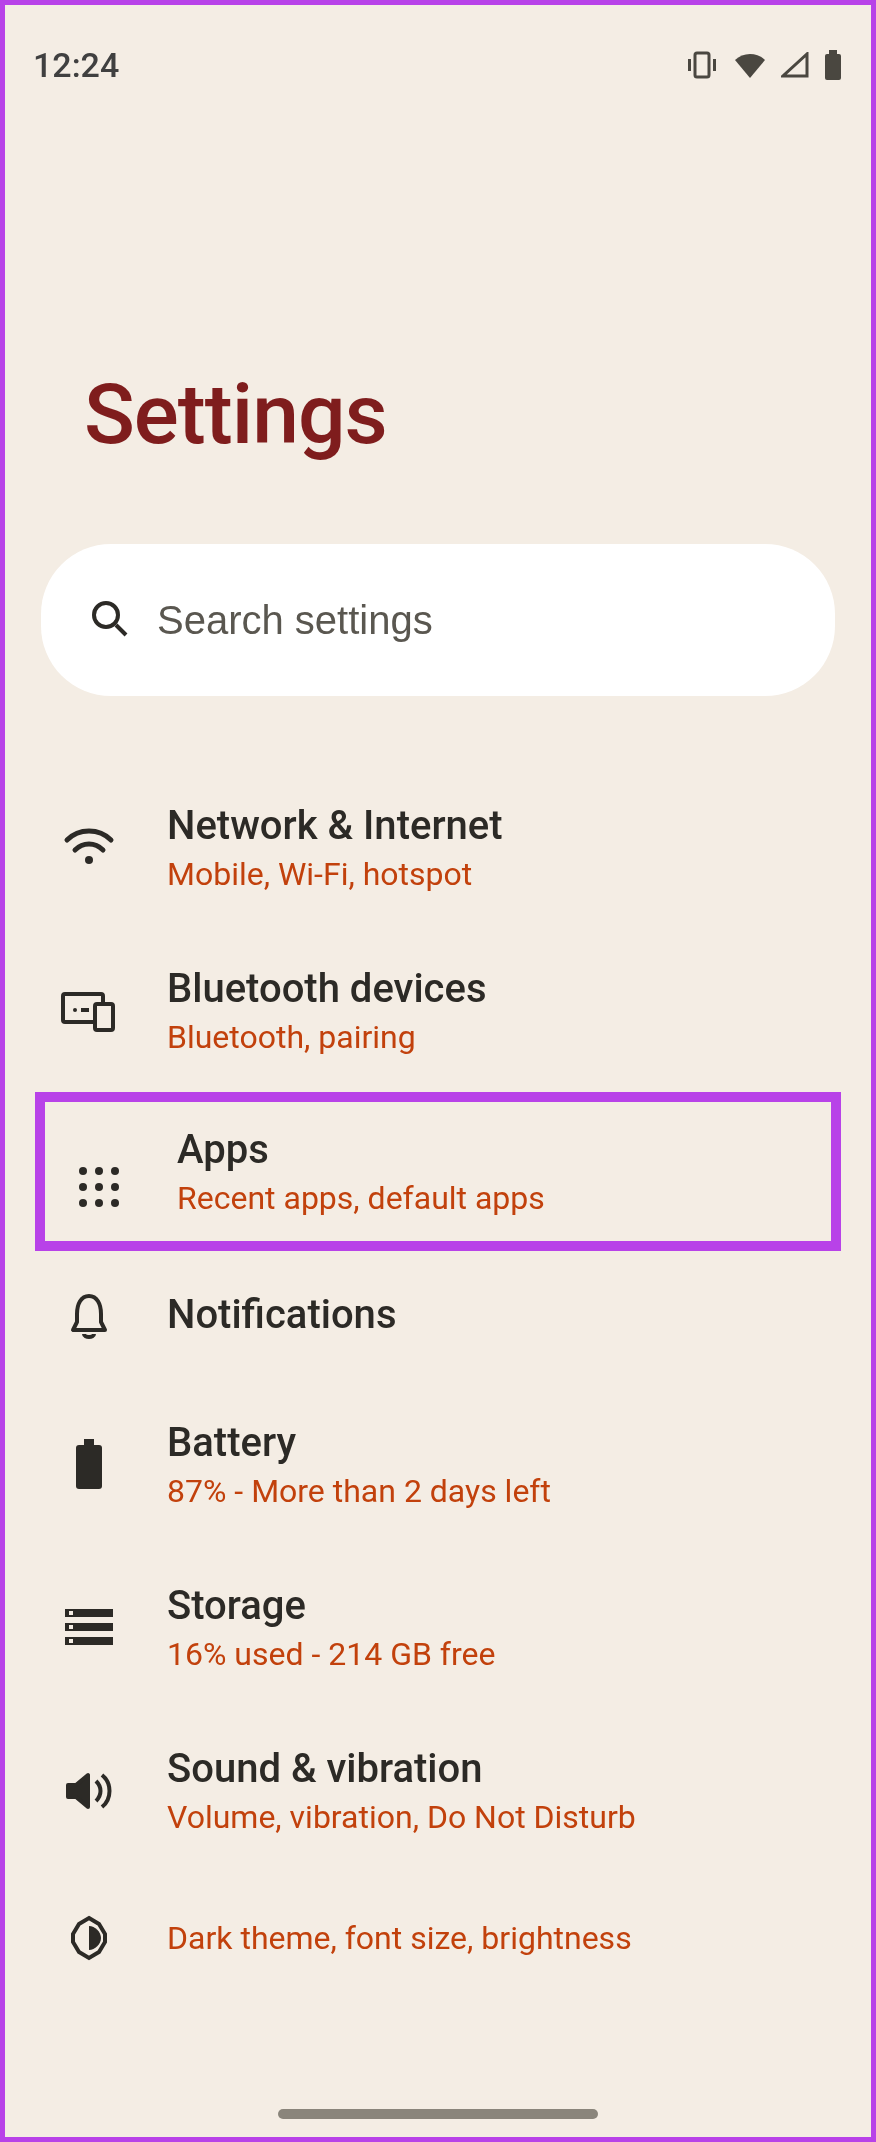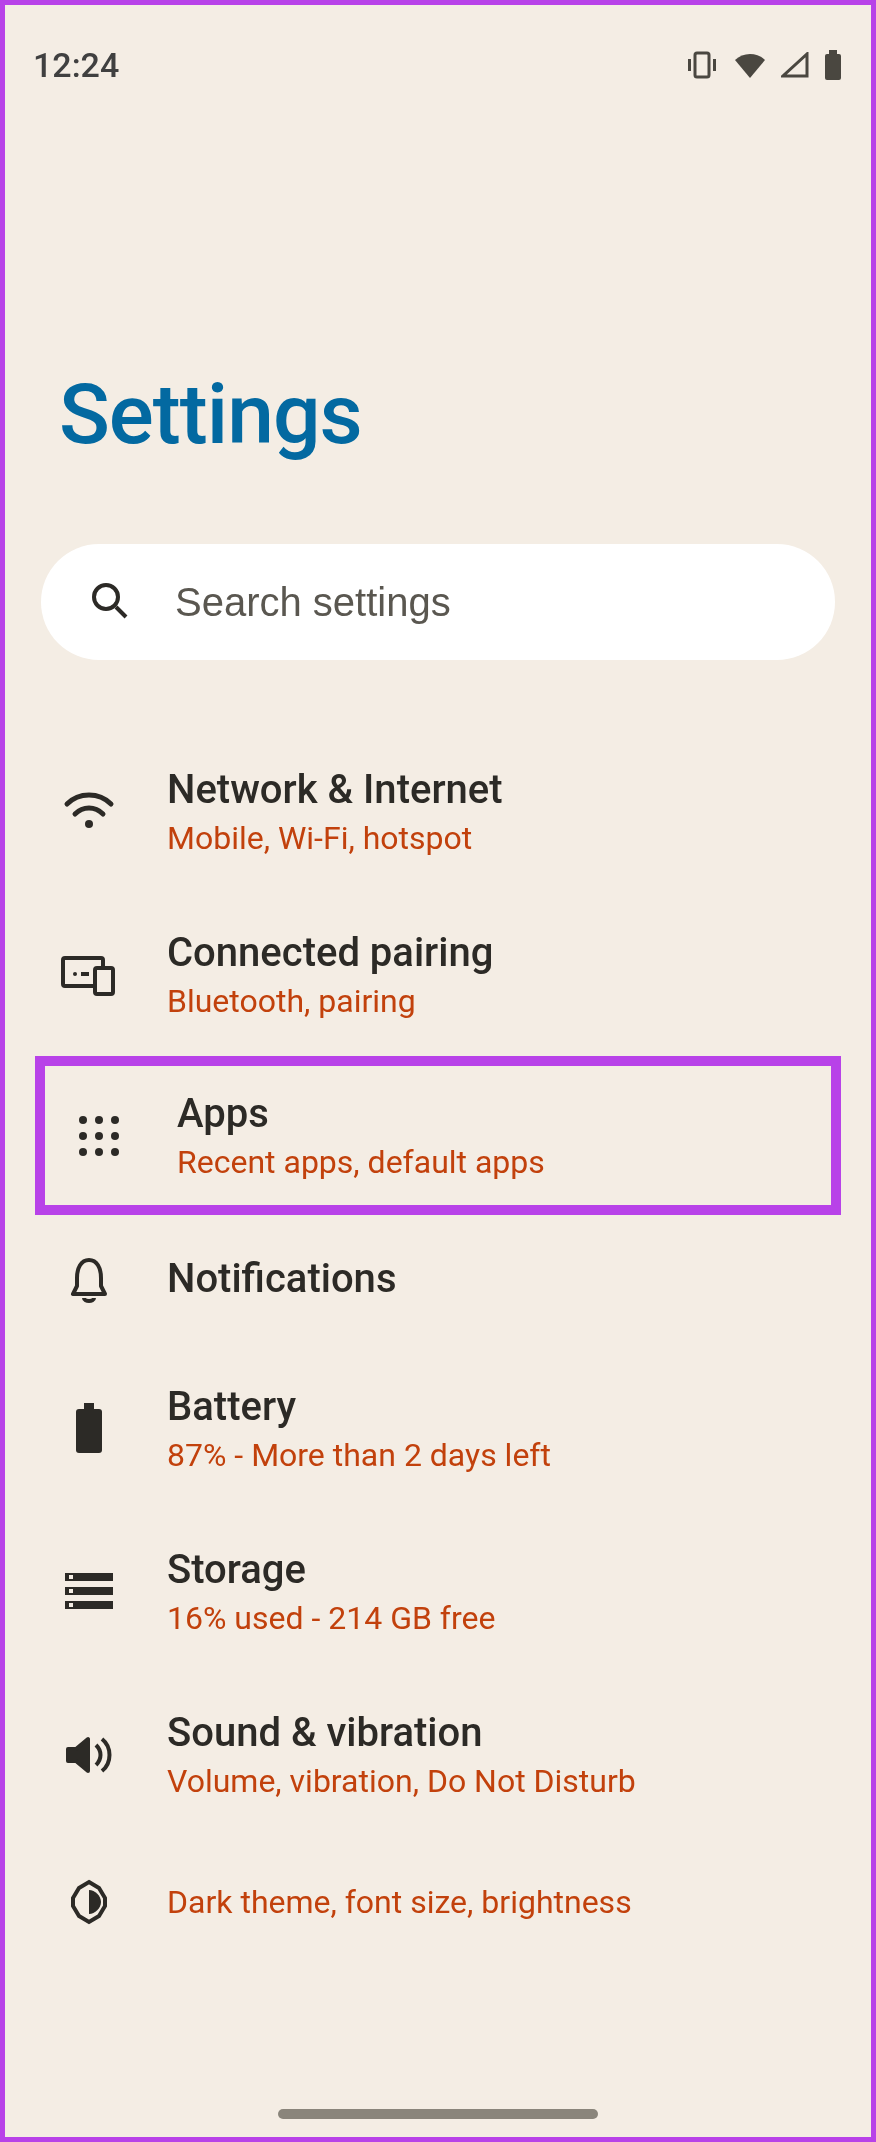--- a/index.html
+++ b/index.html
@@ -30,35 +30,36 @@
     display: flex;
     align-items: center;
     gap: 14px;
   }
   .status-icons svg { display: block; }
 
   
   .page-title {
     font-size: 84px;
     font-weight: 500;
-    color: #0369a1;
+    color: #7f1d1d;
     padding: 260px 0 0 54px;
     letter-spacing: -1px;
+    margin-left: 25px;
   }
 
   
   .search-bar {
     margin: 80px 36px 30px 36px;
     background: #ffffff;
     border-radius: 70px;
-    height: 116px;
+    height: 152px;
     display: flex;
     align-items: center;
     padding: 0 48px;
-    gap: 46px;
+    gap: 28px;
   }
   .search-bar input {
     border: none;
     outline: none;
     background: transparent;
     font-size: 40px;
     color: #2c2a26;
     flex: 1;
   }
   .search-bar input::placeholder { color: #5a5750; }
@@ -71,20 +72,21 @@
     padding: 36px 34px 36px 54px;
     gap: 48px;
   }
   .settings-row.highlighted {
     border: 10px solid #b842e8;
     margin: 0 30px;
     padding-left: 24px;
     padding-right: 24px;
     padding-top: 24px;
     padding-bottom: 24px;
+    align-items: flex-end;
   }
   .row-icon {
     width: 60px;
     height: 60px;
     flex-shrink: 0;
     display: flex;
     align-items: center;
     justify-content: center;
   }
   .row-text { flex: 1; }
@@ -174,21 +176,21 @@
   <div class="settings-row">
     <div class="row-icon">
       <svg width="56" height="42" viewBox="0 0 56 42" fill="none" stroke="#2c2a26" stroke-width="4">
         <rect x="2" y="4" width="40" height="28" rx="2"></rect>
         <rect x="34" y="14" width="18" height="26" rx="2" fill="#f4ede4"></rect>
         <circle cx="14" cy="20" r="2" fill="#2c2a26" stroke="none"></circle>
         <rect x="20" y="18" width="8" height="4" fill="#2c2a26" stroke="none"></rect>
       </svg>
     </div>
     <div class="row-text">
-      <div class="row-title">Connected pairing</div>
+      <div class="row-title">Bluetooth devices</div>
       <div class="row-sub">Bluetooth, pairing</div>
     </div>
   </div>
 
   <div class="settings-row highlighted">
     <div class="row-icon">
       <svg width="44" height="44" viewBox="0 0 44 44" fill="#2c2a26">
         <circle cx="6" cy="6" r="4"></circle>
           <circle cx="22" cy="6" r="4"></circle>
           <circle cx="38" cy="6" r="4"></circle>

